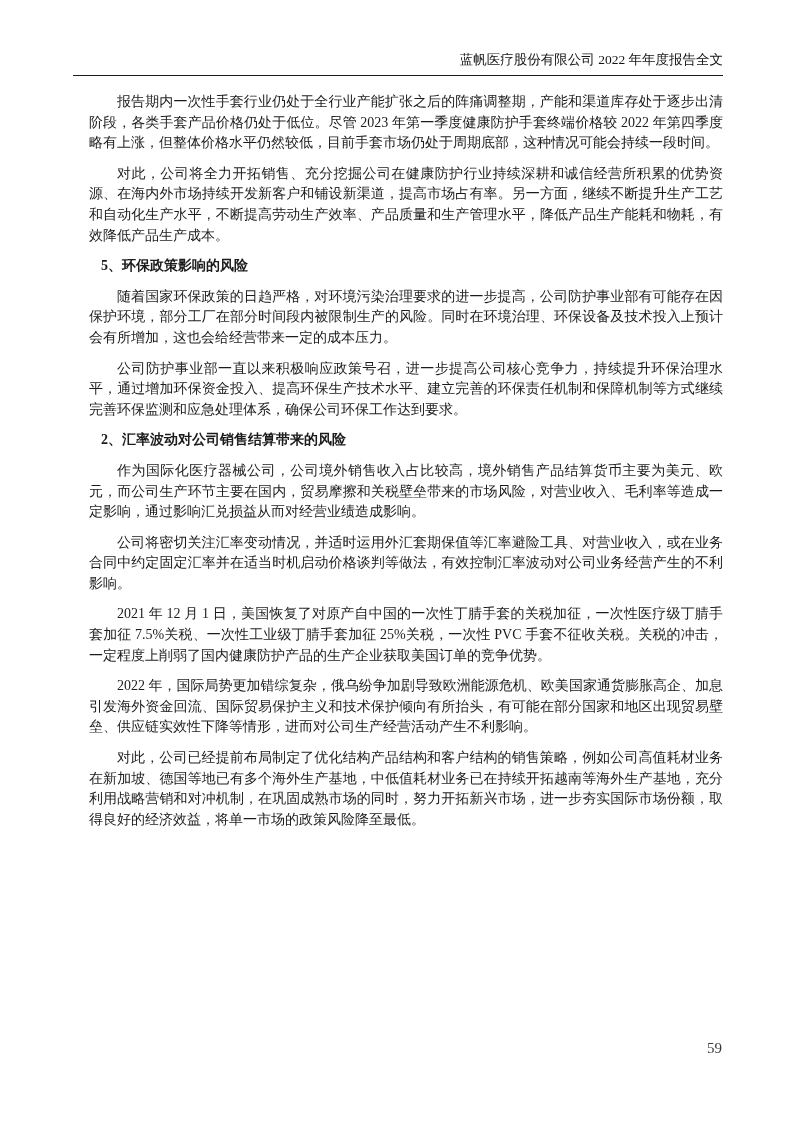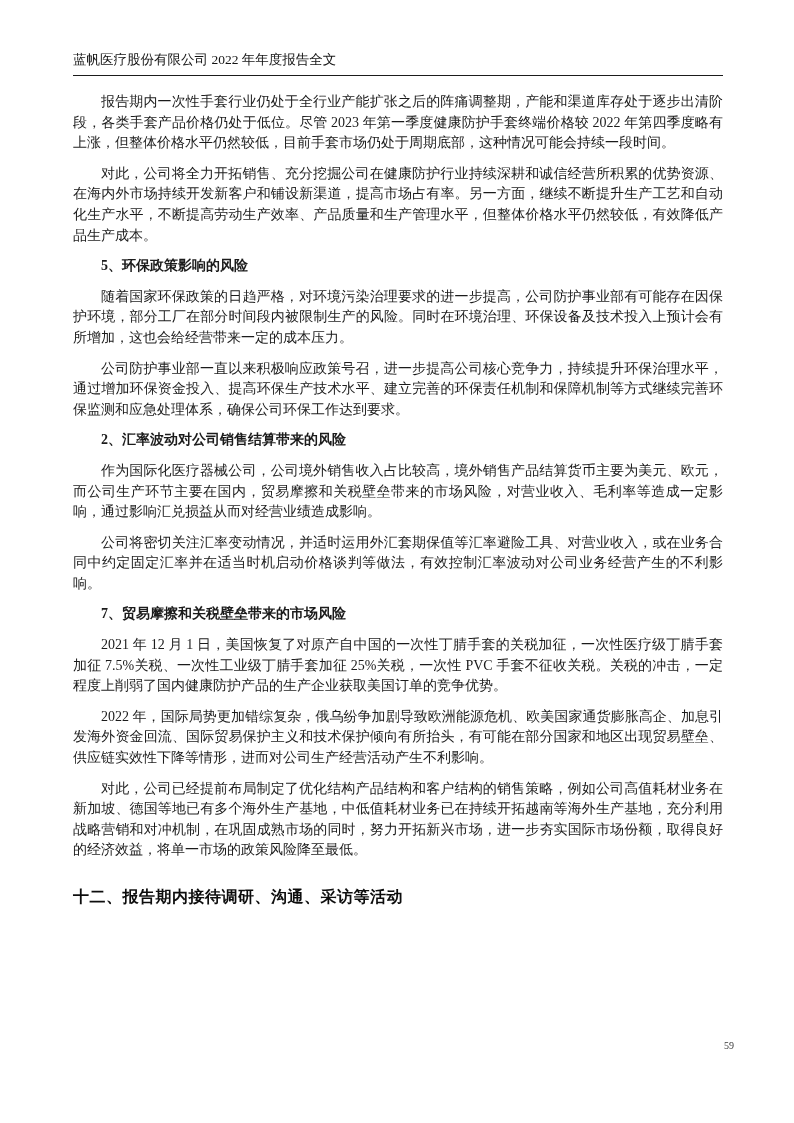--- a/index.html
+++ b/index.html
@@ -15,86 +15,85 @@
     font-family: "Liberation Serif", "DejaVu Serif", serif;
     color: #1b1b1b;
     overflow: hidden;
     box-sizing: border-box;
   }
   .page-header {
     position: absolute;
     left: 73px;
     right: 71px;
     top: 50px;
+    text-align: right;
     font-size: 13.5px;
     line-height: 20px;
     color: #141414;
     padding-bottom: 5px;
     border-bottom: 1.6px solid #1b1b1b;
   }
   .content {
     position: absolute;
     left: 73px;
     right: 71px;
     top: 92px;
     font-size: 14px;
     line-height: 20.6px;
     text-align: justify;
     color: #1b1b1b;
   }
   .para {
-    margin: 0 0 10px 0;
+    margin: 0 0 10px 16px;
     text-indent: 2em;
   }
   .subheading {
     margin: 2px 0 10px 0;
     text-indent: 2em;
     font-weight: bold;
     font-size: 14px;
   }
   .section-heading {
     margin: 26px 0 0 0;
     font-family: "Liberation Sans", "DejaVu Sans", sans-serif;
     font-weight: bold;
     font-size: 16px;
     text-indent: 0;
     letter-spacing: 0.5px;
     color: #0d0d0d;
   }
   .page-footer {
     position: absolute;
-    right: 60px;
+    right: 72px;
     top: 1040px;
-    font-size: 10px;
+    font-size: 15px;
     color: #3a3a3a;
     margin-left: 35px;
   }
 </style>
 </head>
 <body>
 
 <div class="page">
 
   <div class="page-header">
     <span>蓝帆医疗股份有限公司 2022 年年度报告全文</span>
   </div>
 
   <div class="content">
     <p class="para">报告期内一次性手套行业仍处于全行业产能扩张之后的阵痛调整期，产能和渠道库存处于逐步出清阶段，各类手套产品价格仍处于低位。尽管 2023 年第一季度健康防护手套终端价格较 2022 年第四季度略有上涨，但整体价格水平仍然较低，目前手套市场仍处于周期底部，这种情况可能会持续一段时间。</p>
-    <p class="para">对此，公司将全力开拓销售、充分挖掘公司在健康防护行业持续深耕和诚信经营所积累的优势资源、在海内外市场持续开发新客户和铺设新渠道，提高市场占有率。另一方面，继续不断提升生产工艺和自动化生产水平，不断提高劳动生产效率、产品质量和生产管理水平，但整体价格水平仍然较低，有效降低产品生产成本。</p>
+    <p class="para">对此，公司将全力开拓销售、充分挖掘公司在健康防护行业持续深耕和诚信经营所积累的优势资源、在海内外市场持续开发新客户和铺设新渠道，提高市场占有率。另一方面，继续不断提升生产工艺和自动化生产水平，不断提高劳动生产效率、产品质量和生产管理水平，降低产品生产能耗和物耗，有效降低产品生产成本。</p>
     <p class="subheading">5、环保政策影响的风险</p>
     <p class="para">随着国家环保政策的日趋严格，对环境污染治理要求的进一步提高，公司防护事业部有可能存在因保护环境，部分工厂在部分时间段内被限制生产的风险。同时在环境治理、环保设备及技术投入上预计会有所增加，这也会给经营带来一定的成本压力。</p>
     <p class="para">公司防护事业部一直以来积极响应政策号召，进一步提高公司核心竞争力，持续提升环保治理水平，通过增加环保资金投入、提高环保生产技术水平、建立完善的环保责任机制和保障机制等方式继续完善环保监测和应急处理体系，确保公司环保工作达到要求。</p>
     <p class="subheading">2、汇率波动对公司销售结算带来的风险</p>
     <p class="para">作为国际化医疗器械公司，公司境外销售收入占比较高，境外销售产品结算货币主要为美元、欧元，而公司生产环节主要在国内，贸易摩擦和关税壁垒带来的市场风险，对营业收入、毛利率等造成一定影响，通过影响汇兑损益从而对经营业绩造成影响。</p>
     <p class="para">公司将密切关注汇率变动情况，并适时运用外汇套期保值等汇率避险工具、对营业收入，或在业务合同中约定固定汇率并在适当时机启动价格谈判等做法，有效控制汇率波动对公司业务经营产生的不利影响。</p>
-    <p class="subheading">7、贸易摩擦和关税壁垒带来的市场风险</p>
     <p class="para">2021 年 12 月 1 日，美国恢复了对原产自中国的一次性丁腈手套的关税加征，一次性医疗级丁腈手套加征 7.5%关税、一次性工业级丁腈手套加征 25%关税，一次性 PVC 手套不征收关税。关税的冲击，一定程度上削弱了国内健康防护产品的生产企业获取美国订单的竞争优势。</p>
     <p class="para">2022 年，国际局势更加错综复杂，俄乌纷争加剧导致欧洲能源危机、欧美国家通货膨胀高企、加息引发海外资金回流、国际贸易保护主义和技术保护倾向有所抬头，有可能在部分国家和地区出现贸易壁垒、供应链实效性下降等情形，进而对公司生产经营活动产生不利影响。</p>
     <p class="para">对此，公司已经提前布局制定了优化结构产品结构和客户结构的销售策略，例如公司高值耗材业务在新加坡、德国等地已有多个海外生产基地，中低值耗材业务已在持续开拓越南等海外生产基地，充分利用战略营销和对冲机制，在巩固成熟市场的同时，努力开拓新兴市场，进一步夯实国际市场份额，取得良好的经济效益，将单一市场的政策风险降至最低。</p>
-    <h2 class="section-heading">十二、报告期内接待调研、沟通、采访等活动</h2>
   </div>
 
   <div class="page-footer">
     <span>59</span>
   </div>
 
 </div>
 
 </body></html>

